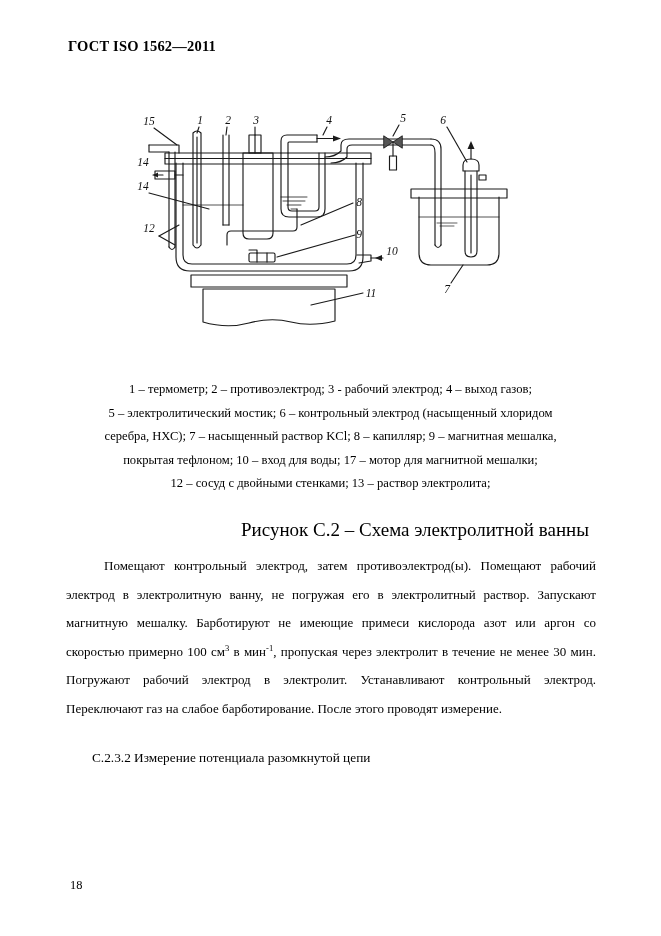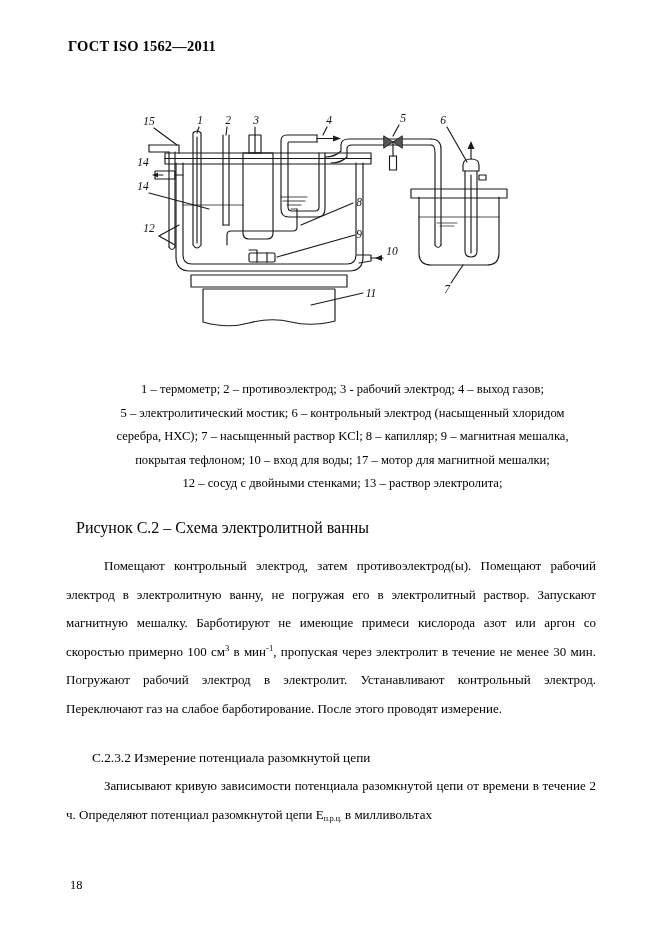--- a/index.html
+++ b/index.html
@@ -32,37 +32,37 @@
     top: 105px;
     width: 660px;
     height: 230px;
   }
   .figure-svg {
     display: block;
     margin: 0 auto;
   }
   .legend {
     position: absolute;
-    left: 90px;
+    left: 78px;
     top: 378px;
     width: 505px;
     text-align: center;
     font-size: 12.6px;
     line-height: 23.5px;
   }
   .legend div {
     white-space: nowrap;
   }
   .fig-caption {
     position: absolute;
-    left: 76px;
+    left: 84px;
     top: 519px;
     width: 505px;
-    text-align: left;
-    font-size: 16px;
+    text-align: right;
+    font-size: 19px;
   }
   .body-block {
     position: absolute;
     left: 66px;
     top: 552px;
     width: 530px;
   }
   p.para {
     margin: 0;
     font-size: 13px;
@@ -260,18 +260,17 @@
     <div>12 – сосуд с двойными стенками; 13 – раствор электролита;</div>
   </div>
 
   <div class="fig-caption">Рисунок С.2 – Схема электролитной ванны</div>
 
   <div class="body-block">
     <p class="para"><span>Помещают контрольный электрод, затем противоэлектрод(ы). Помещают рабочий электрод в электролитную ванну, не погружая его в электролитный раствор. Запускают магнитную мешалку. Барботируют не имеющие примеси кислорода азот или аргон со скоростью примерно 100 см</span><sup>3</sup><span> в мин</span><sup>-1</sup><span>, пропуская через электролит в течение не менее 30 мин. Погружают рабочий электрод в электролит. Устанавливают контрольный электрод. Переключают газ на слабое барботирование. После этого проводят измерение.</span></p>
 
     <h3 class="section-heading">С.2.3.2 Измерение потенциала разомкнутой цепи</h3>
 
-    <p class="para"><span>Записывают кривую зависимости потенциала разомкнутой цепи от  времени в течение 2 ч. Определяют потенциал разомкнутой цепи Е</span><sub class="chem">п.р.ц.</sub><span> в милливольтах</span></p>
   </div>
 
   <div class="page-number">18</div>
 
 </div>
 
 </body></html>

